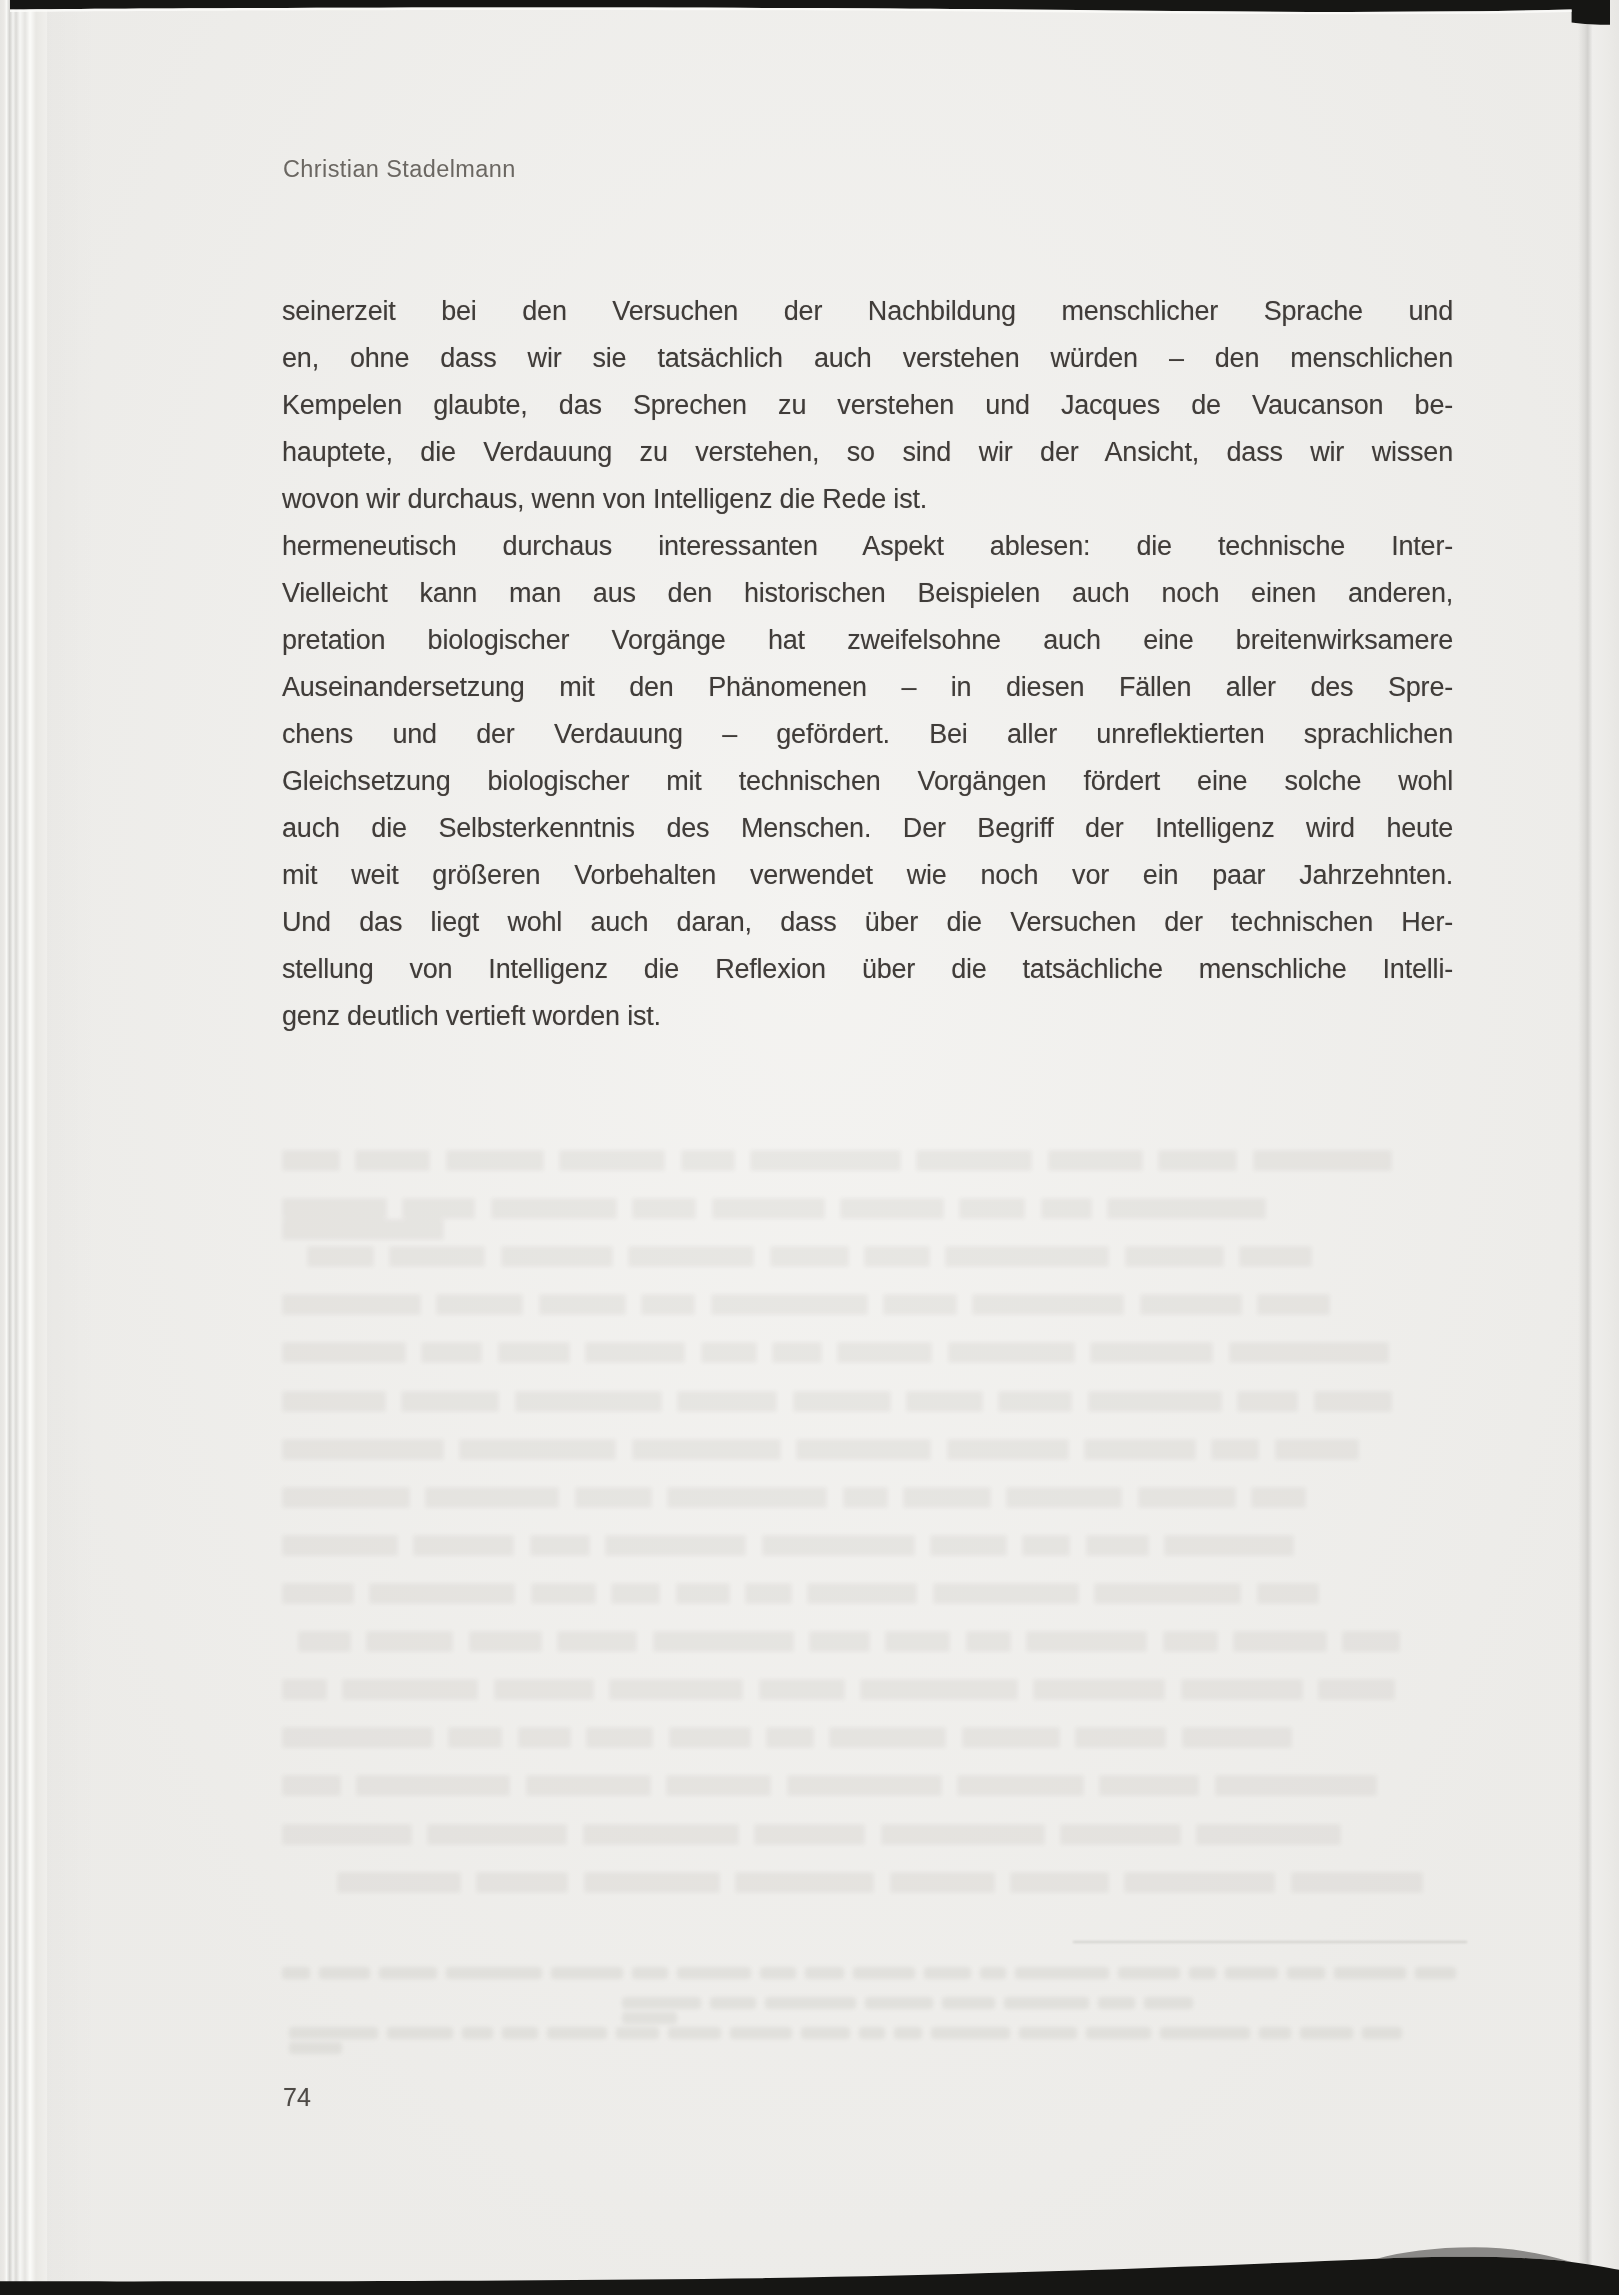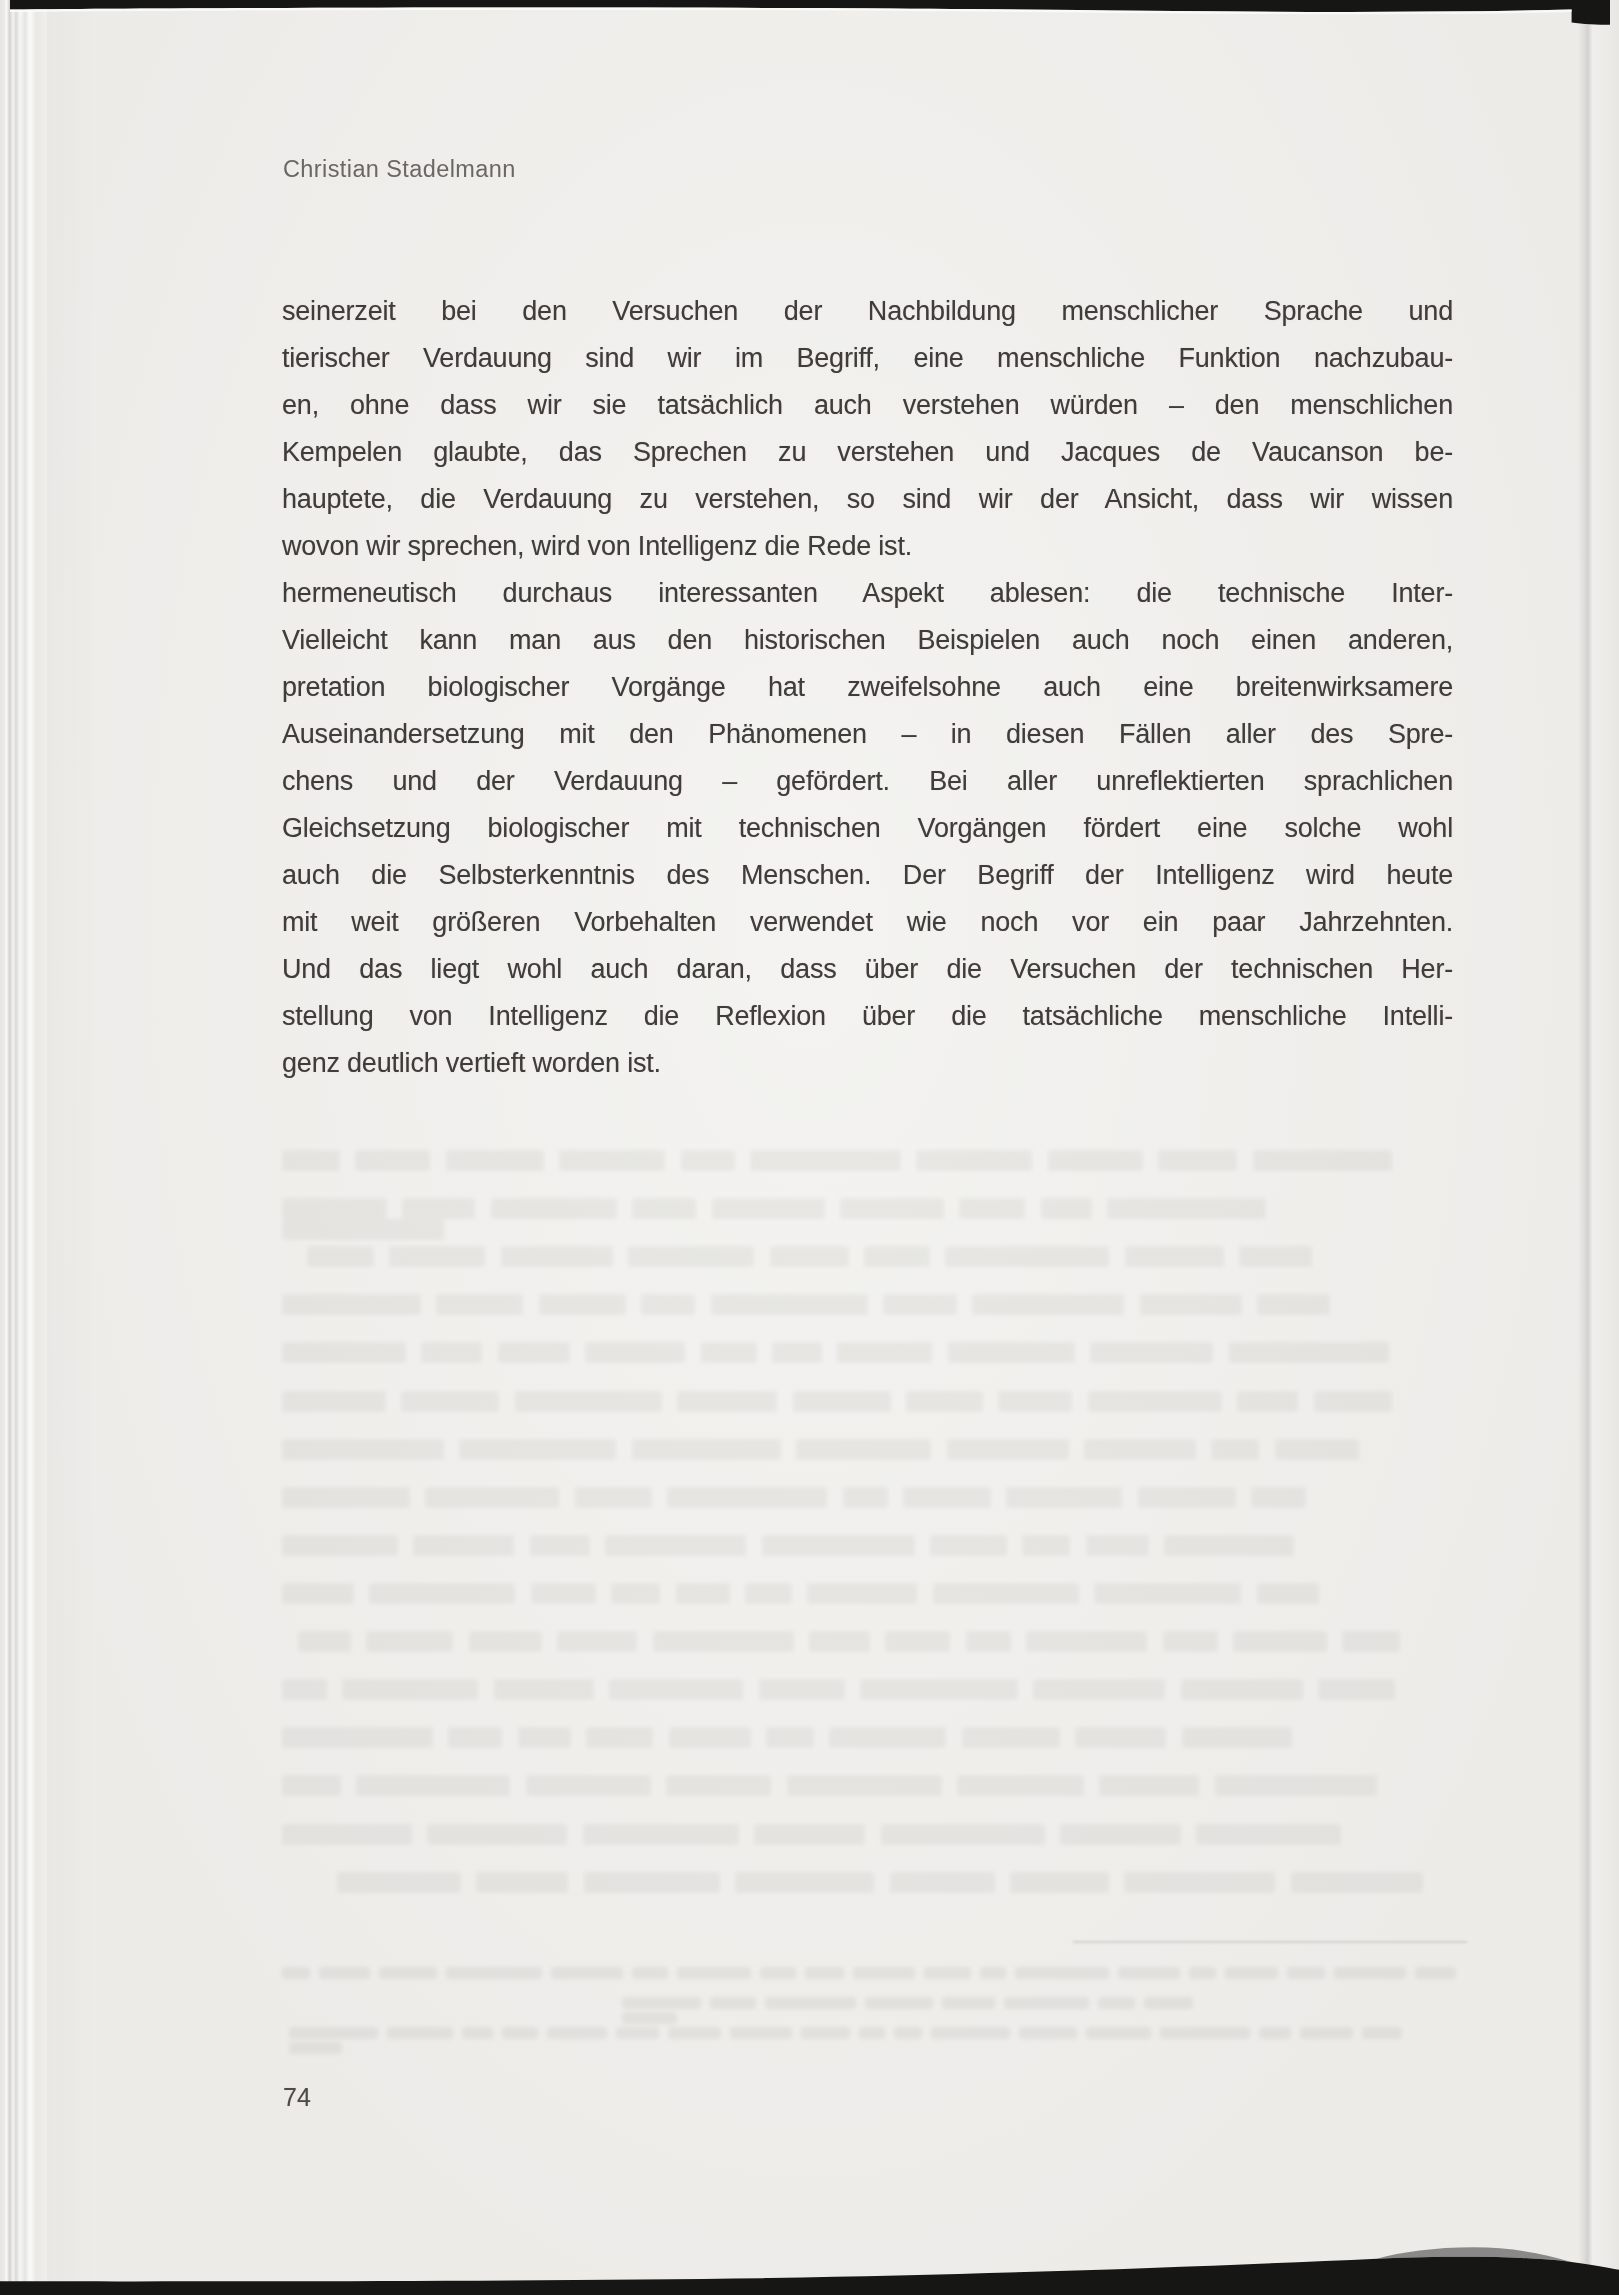--- a/index.html
+++ b/index.html
@@ -101,25 +101,24 @@
   <div id="bleed-footnotes" style="top: 1960px;">
       <div class="bleed-row fn" style="top: 6.5px; left: 0px; width: 1184px;"><span style="width: 28px;"></span><span style="width: 51px;"></span><span style="width: 58px;"></span><span style="width: 96px;"></span><span style="width: 72px;"></span><span style="width: 36px;"></span><span style="width: 74px;"></span><span style="width: 36px;"></span><span style="width: 39px;"></span><span style="width: 62px;"></span><span style="width: 47px;"></span><span style="width: 26px;"></span><span style="width: 94px;"></span><span style="width: 62px;"></span><span style="width: 27px;"></span><span style="width: 53px;"></span><span style="width: 38px;"></span><span style="width: 72px;"></span><span style="width: 41px;"></span></div>
       <div class="bleed-row fn" style="top: 37px; left: 340px; width: 640px;"><span style="width: 79px;"></span><span style="width: 46px;"></span><span style="width: 91px;"></span><span style="width: 68px;"></span><span style="width: 53px;"></span><span style="width: 85px;"></span><span style="width: 37px;"></span><span style="width: 49px;"></span><span style="width: 55px;"></span></div>
       <div class="bleed-row fn" style="top: 67px; left: 6.5px; width: 1174px;"><span style="width: 89px;"></span><span style="width: 66px;"></span><span style="width: 31px;"></span><span style="width: 36px;"></span><span style="width: 60px;"></span><span style="width: 43px;"></span><span style="width: 53px;"></span><span style="width: 62px;"></span><span style="width: 49px;"></span><span style="width: 26px;"></span><span style="width: 28px;"></span><span style="width: 79px;"></span><span style="width: 58px;"></span><span style="width: 65px;"></span><span style="width: 90px;"></span><span style="width: 32px;"></span><span style="width: 53px;"></span><span style="width: 40px;"></span><span style="width: 53px;"></span></div>
     </div>
 
   <div id="header">Christian Stadelmann</div>
 
   <div id="text-block">
       <div class="line">seinerzeit bei den Versuchen der Nachbildung menschlicher Sprache und</div>
-      <div class="line">tierischer Verdauung sind wir im Begriff, eine menschliche Funktion nachzubau-</div>
       <div class="line">en, ohne dass wir sie tatsächlich auch verstehen würden – den menschlichen</div>
       <div class="line">Kempelen glaubte, das Sprechen zu verstehen und Jacques de Vaucanson be-</div>
       <div class="line">hauptete, die Verdauung zu verstehen, so sind wir der Ansicht, dass wir wissen</div>
-      <div class="line para-end">wovon wir sprechen, wird von Intelligenz die Rede ist.</div>
+      <div class="line para-end">wovon wir durchaus, wenn von Intelligenz die Rede ist.</div>
       <div class="line">hermeneutisch durchaus interessanten Aspekt ablesen: die technische Inter-</div>
       <div class="line">Vielleicht kann man aus den historischen Beispielen auch noch einen anderen,</div>
       <div class="line">pretation biologischer Vorgänge hat zweifelsohne auch eine breitenwirksamere</div>
       <div class="line">Auseinandersetzung mit den Phänomenen – in diesen Fällen aller des Spre-</div>
       <div class="line">chens und der Verdauung – gefördert. Bei aller unreflektierten sprachlichen</div>
       <div class="line">Gleichsetzung biologischer mit technischen Vorgängen fördert eine solche wohl</div>
       <div class="line">auch die Selbsterkenntnis des Menschen. Der Begriff der Intelligenz wird heute</div>
       <div class="line">mit weit größeren Vorbehalten verwendet wie noch vor ein paar Jahrzehnten.</div>
       <div class="line">Und das liegt wohl auch daran, dass über die Versuchen der technischen Her-</div>
       <div class="line">stellung von Intelligenz die Reflexion über die tatsächliche menschliche Intelli-</div>

